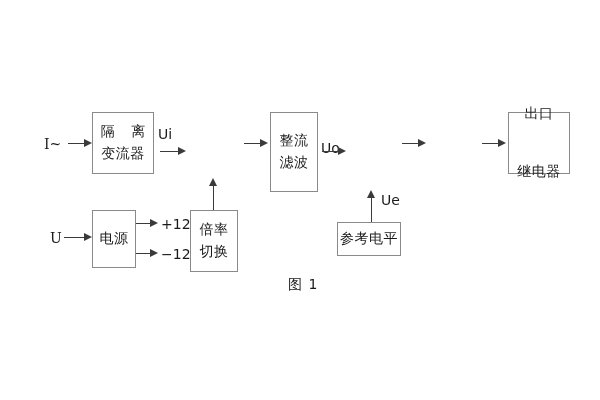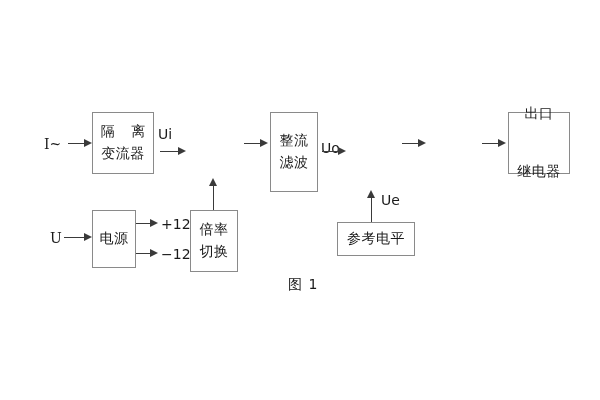--- a/index.html
+++ b/index.html
@@ -133,21 +133,21 @@
   <div class="lbl" style="left:161px; top:247px;">−12V</div>
 
   <div class="block" style="left:190px; top:210px; width:48px; height:62px;">
     <span class="ln">倍率</span>
     <span class="ln">切换</span>
   </div>
 
   <div class="vline" style="left:213px; top:184px; height:26px;"></div>
   <div class="arrow-u" style="left:209px; top:178px;"></div>
 
-  <div class="block" style="left:337px; top:222px; width:78px; height:34px;text-align:right;">
+  <div class="block" style="left:337px; top:222px; width:64px; height:34px;text-align:right;">
     <span class="ln">参考电平</span>
   </div>
 
   <div class="vline" style="left:371px; top:196px; height:26px;"></div>
   <div class="arrow-u" style="left:367px; top:190px;"></div>
   <div class="lbl" style="left:381px; top:193px;">Ue</div>
 
   <div class="lbl cn" style="left:288px; top:245px;margin-top:32px;">图 1</div>
 
 </div>

